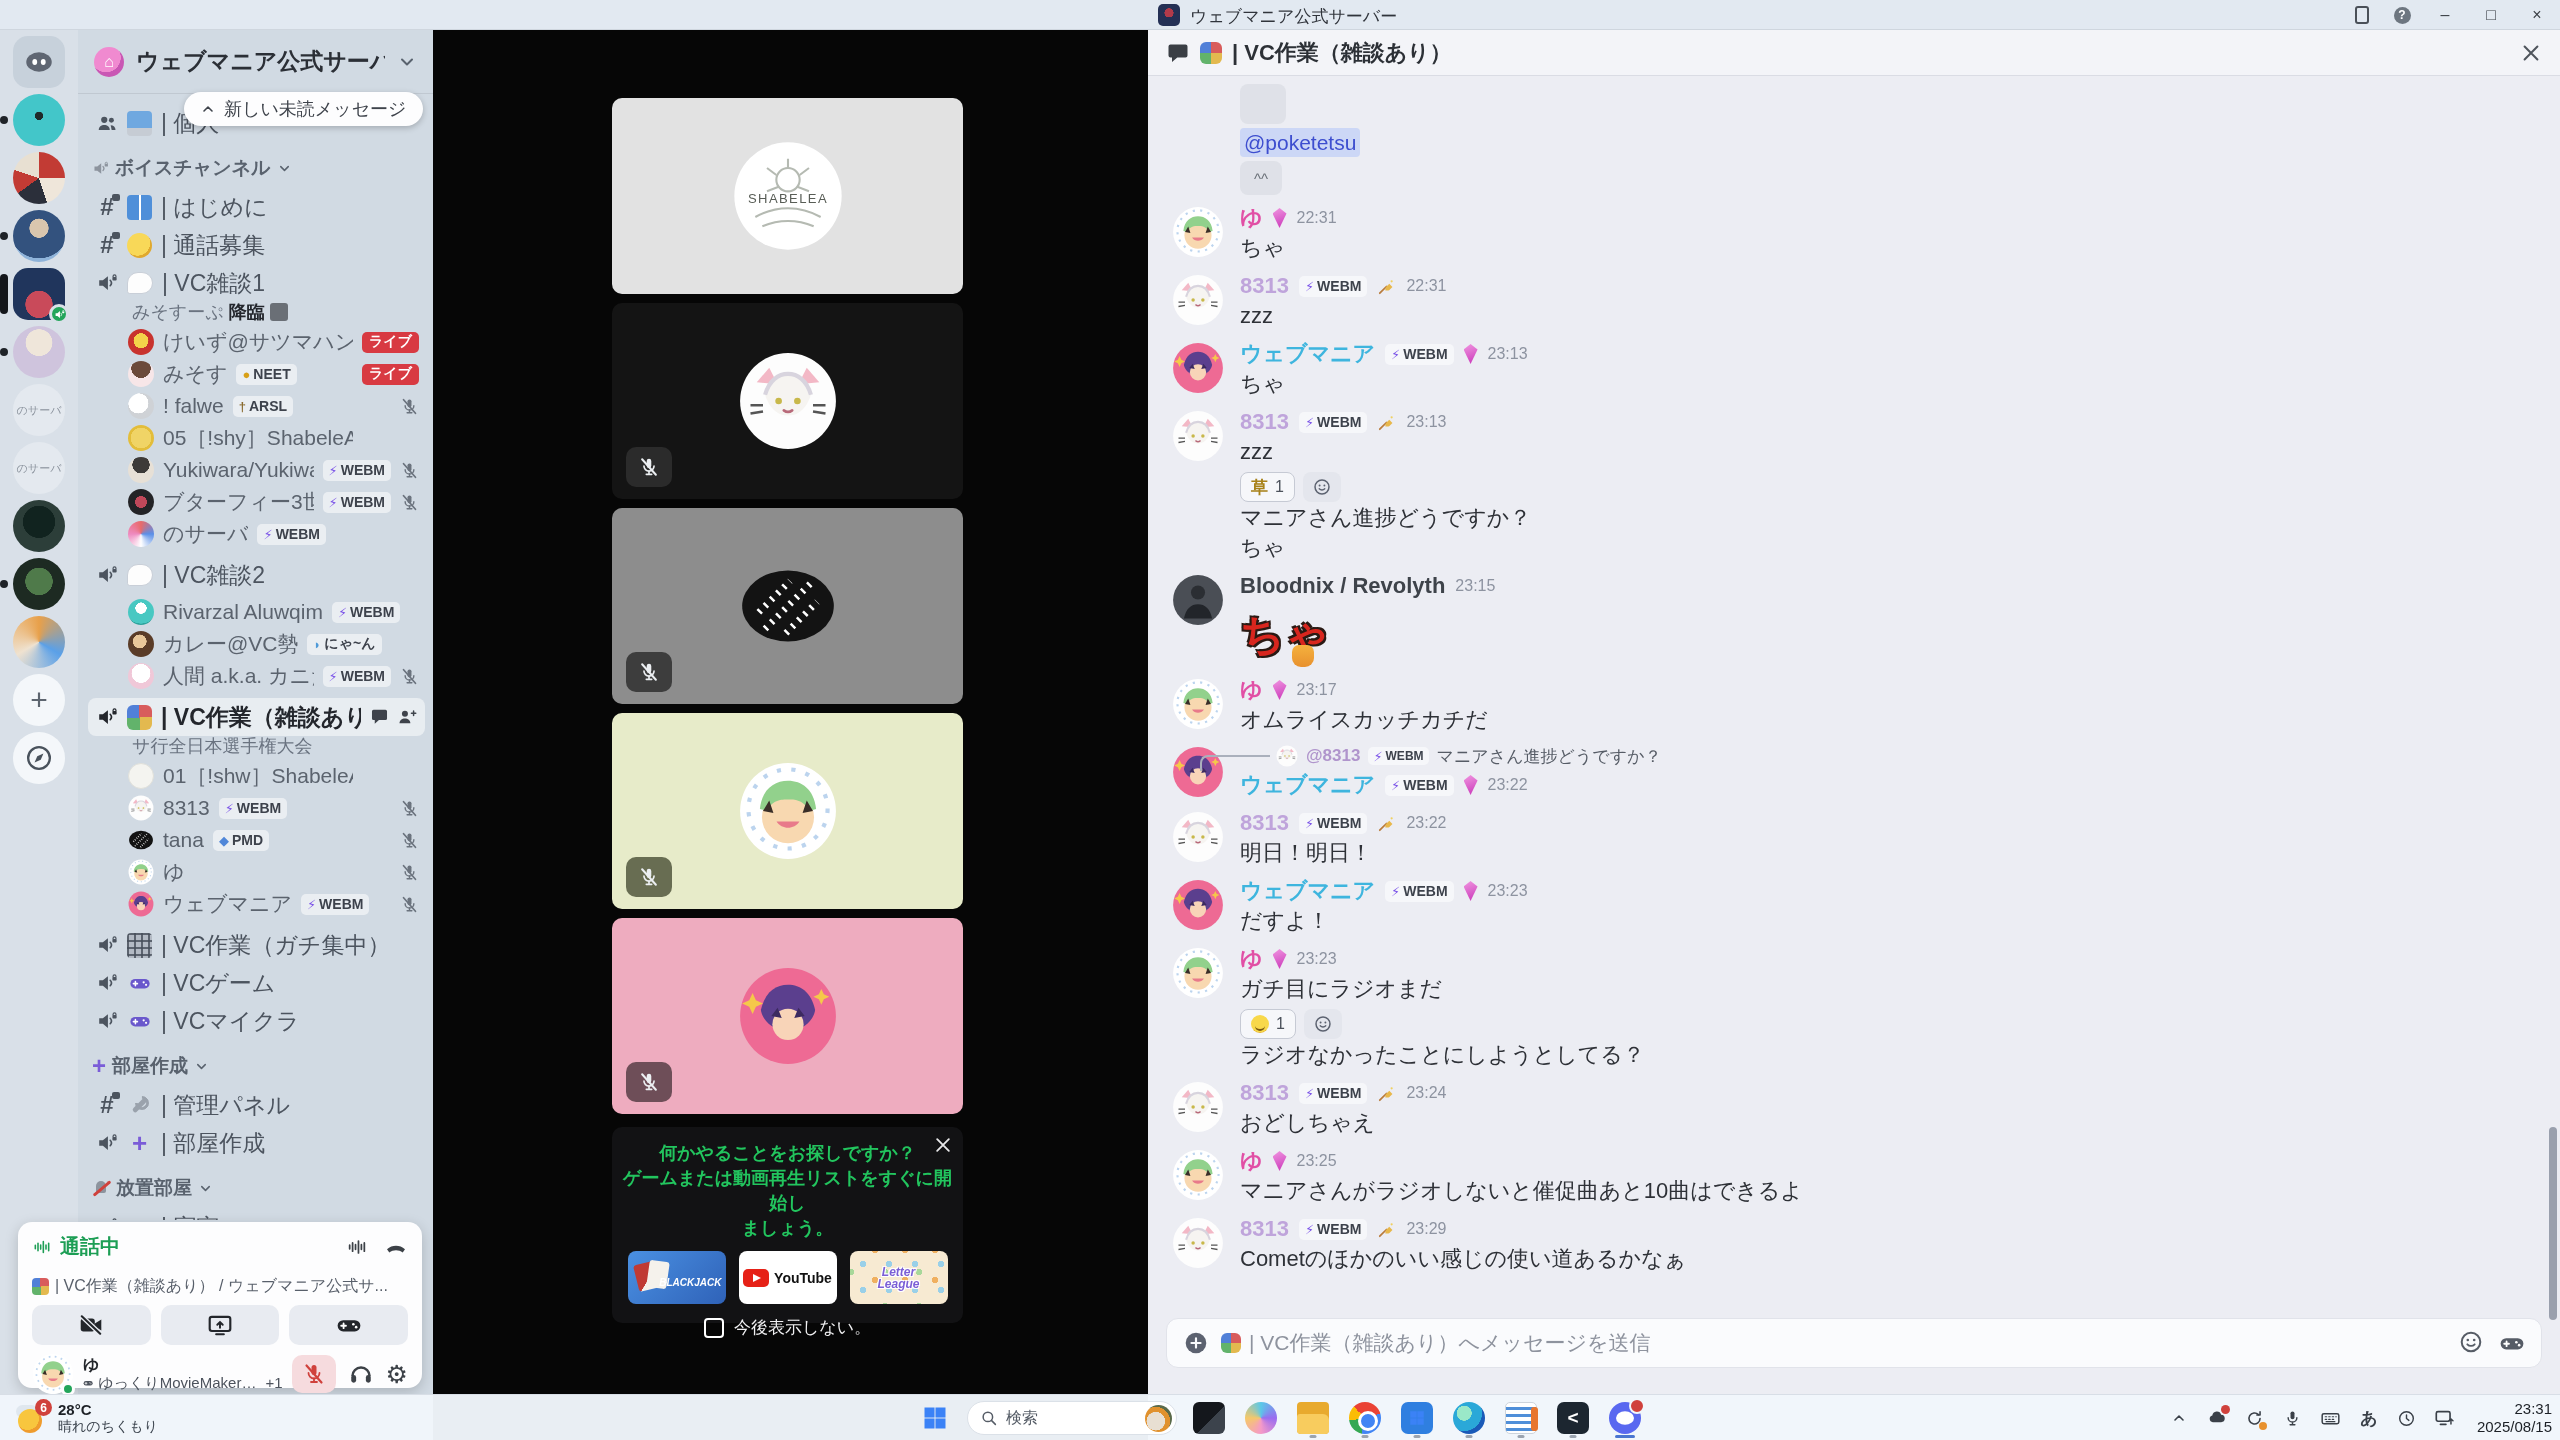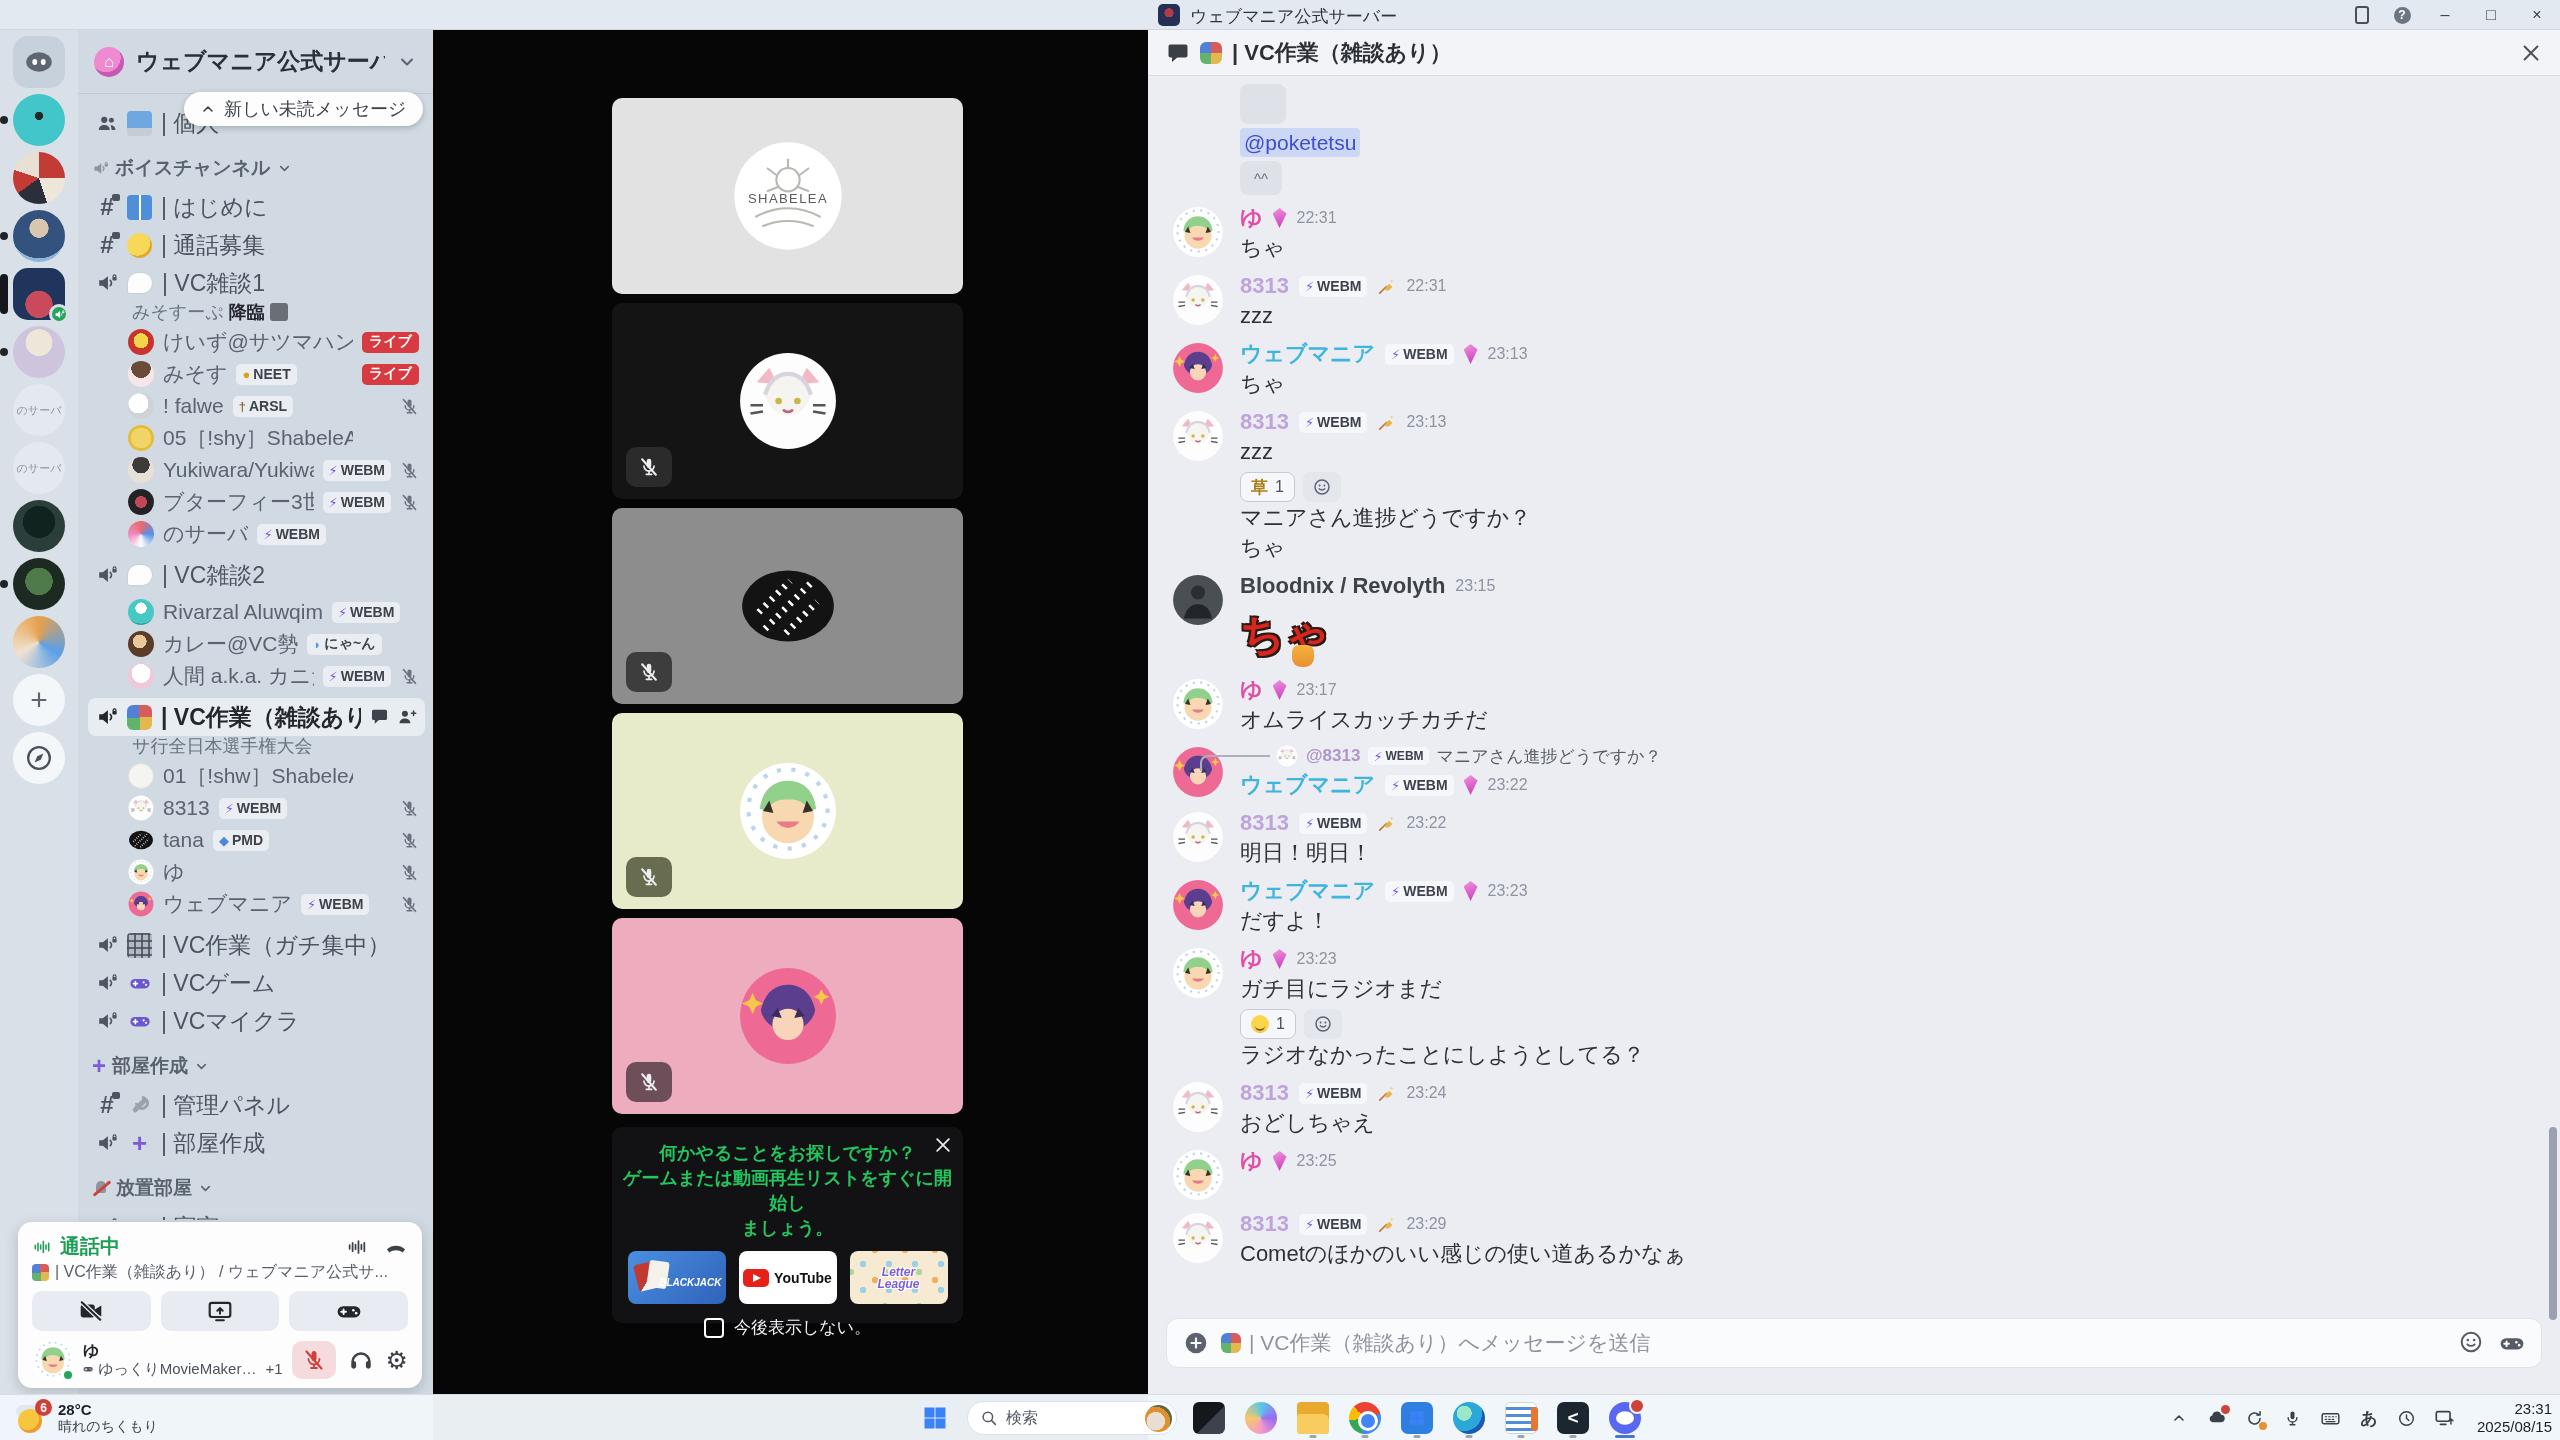--- a/index.html
+++ b/index.html
@@ -123,21 +123,21 @@
   .av-pinkw { background:radial-gradient(circle at 50% 40%,#fff 0 46%,#f0c8d8 47%); }
   .av-white01 { background:#f4f4f0; border:1px solid #e0e0da; }
   .av-svg { background:transparent; }
 
   
   #vcard { position:absolute; left:18px; top:1222px; width:404px; height:166px; z-index:40;
     background:#fdfdfe; border-radius:14px; box-shadow:0 4px 14px rgba(0,0,0,.18); padding:11px 14px 8px; }
   #vc-row1 { display:flex; align-items:center; gap:8px; }
   #vc-status { color:#1d9e55; font-size:20px; font-weight:700; flex:1; }
   #vc-icons { display:flex; gap:16px; color:#3c4147; align-items:center; }
-  #vc-path { display:flex; align-items:center; gap:6px; font-size:16px; color:#585f6a; margin-top:2px;
+  #vc-path { display:flex; align-items:center; gap:6px; font-size:16px; color:#585f6a; margin-top:16px;
     white-space:nowrap; overflow:hidden; }
   #vc-path .chip { width:17px; height:17px; border-radius:4px; }
   #vc-btns { display:flex; gap:10px; margin-top:8px; }
   .vbtn { flex:1; height:40px; background:#e8ebf1; border-radius:10px; display:flex; align-items:center;
     justify-content:center; color:#23262b; }
   #vc-user { display:flex; align-items:center; gap:9px; margin-top:8px; }
   #vc-ava { position:relative; width:42px; height:42px; flex:none; }
   #vc-ava .dot { position:absolute; right:-1px; bottom:-1px; width:14px; height:14px; border-radius:50%;
     background:#23a55a; border:3px solid #fdfdfe; }
   #vc-names { flex:1; min-width:0; }
@@ -1189,20 +1189,21 @@
           <svg class="ic" width="52" height="52">
             <use href="#a-yu"></use>
           </svg>
         </div>
         <div class="mc">
           <div class="mh">
             <span class="mu" style="color:#e14fa5">ゆ</span>
             <span class="gem"></span>
             <span class="mt">23:25</span>
           </div>
+          <div class="ml">マニアさんがラジオしないと催促曲あと10曲はできるよ</div>
         </div>
       </div>
       <div class="msg">
         <div class="mav av-svg">
           <svg class="ic" width="52" height="52">
             <use href="#a-catgirl"></use>
           </svg>
         </div>
         <div class="mc">
           <div class="mh">

